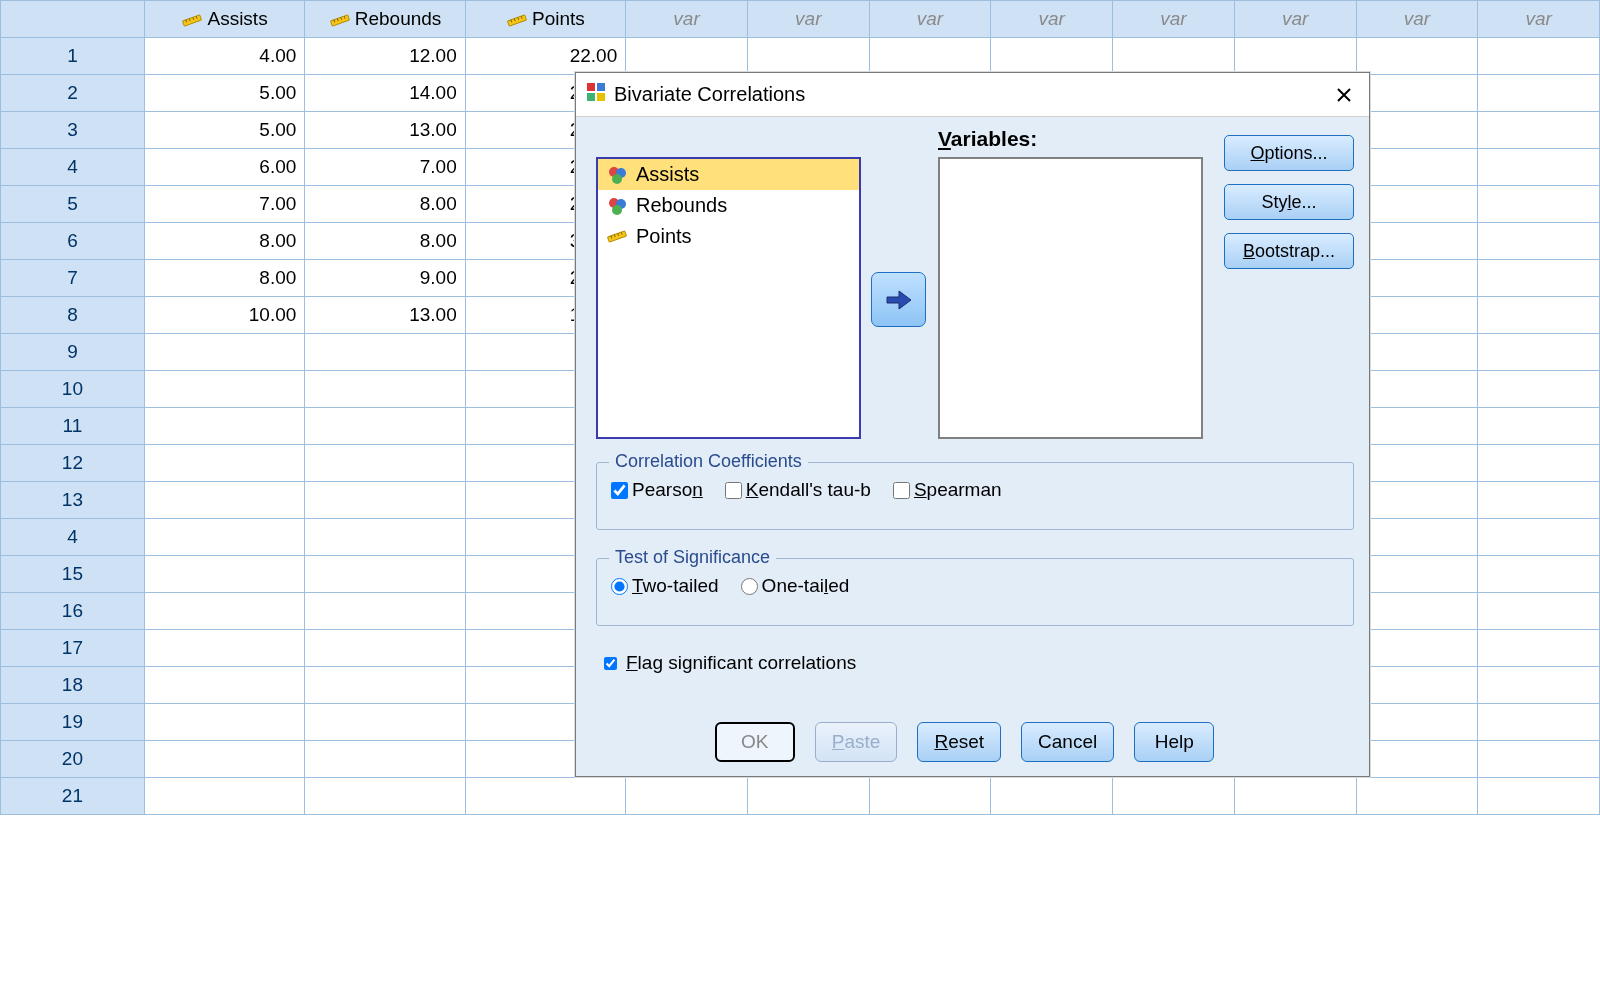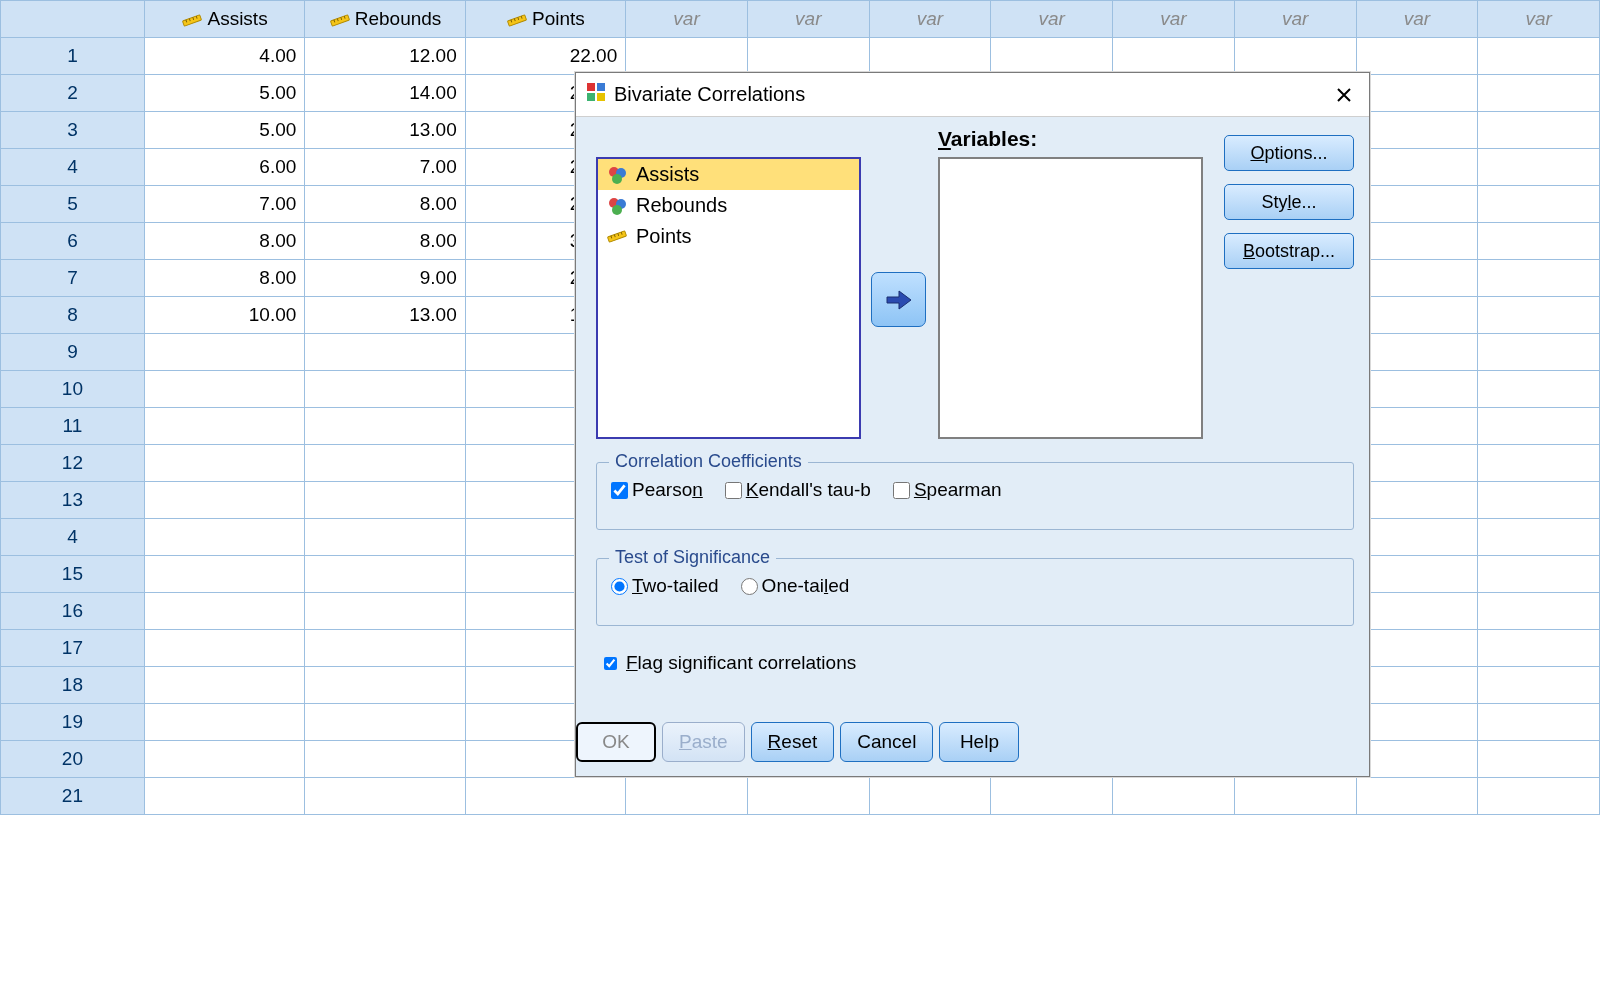--- a/index.html
+++ b/index.html
@@ -200,21 +200,22 @@
     top: 535px; left: 24px;
     font-size: 19px;
     display:flex; align-items:center; gap:6px;
   }
 
   
   .btn-row {
     position: absolute;
     bottom: 14px; left: 0; right: 16px;
     display: flex;
-    gap: 6px;
+    justify-content: center;
+    gap: 20px;
   }
   .btn-row button {
     min-width: 80px;
     height: 40px;
     font-size: 19px;
     border-radius: 6px;
     border: 1px solid #1e6fc1;
     background: linear-gradient(#d9ecff,#a9d0f5);
     cursor: pointer;
     padding: 0 16px;

